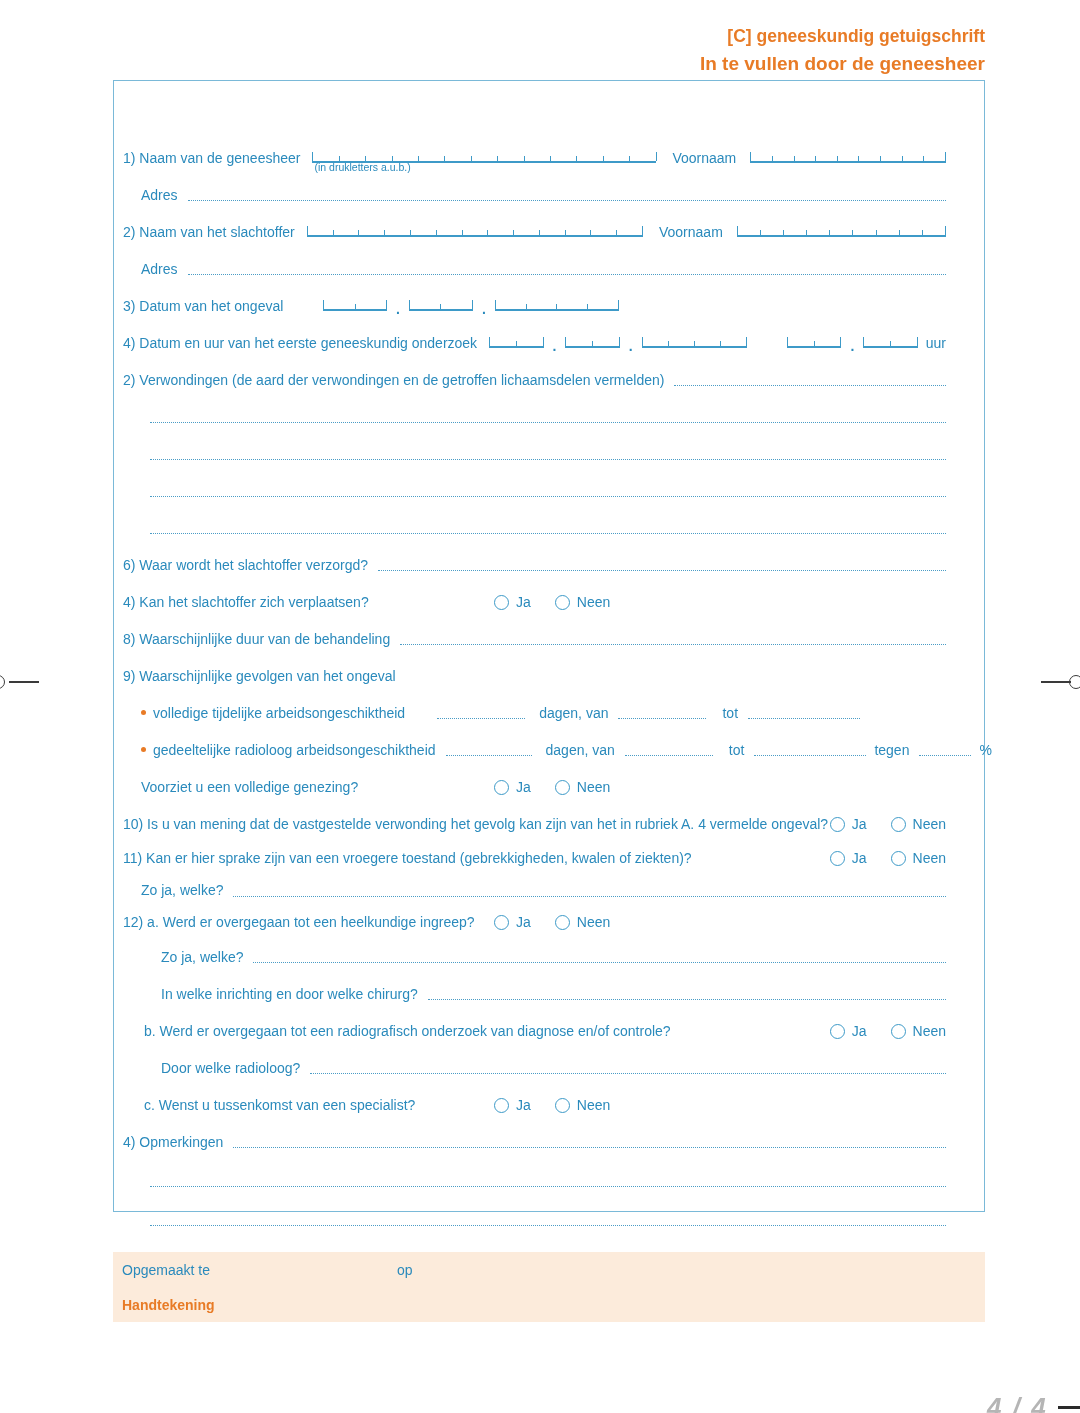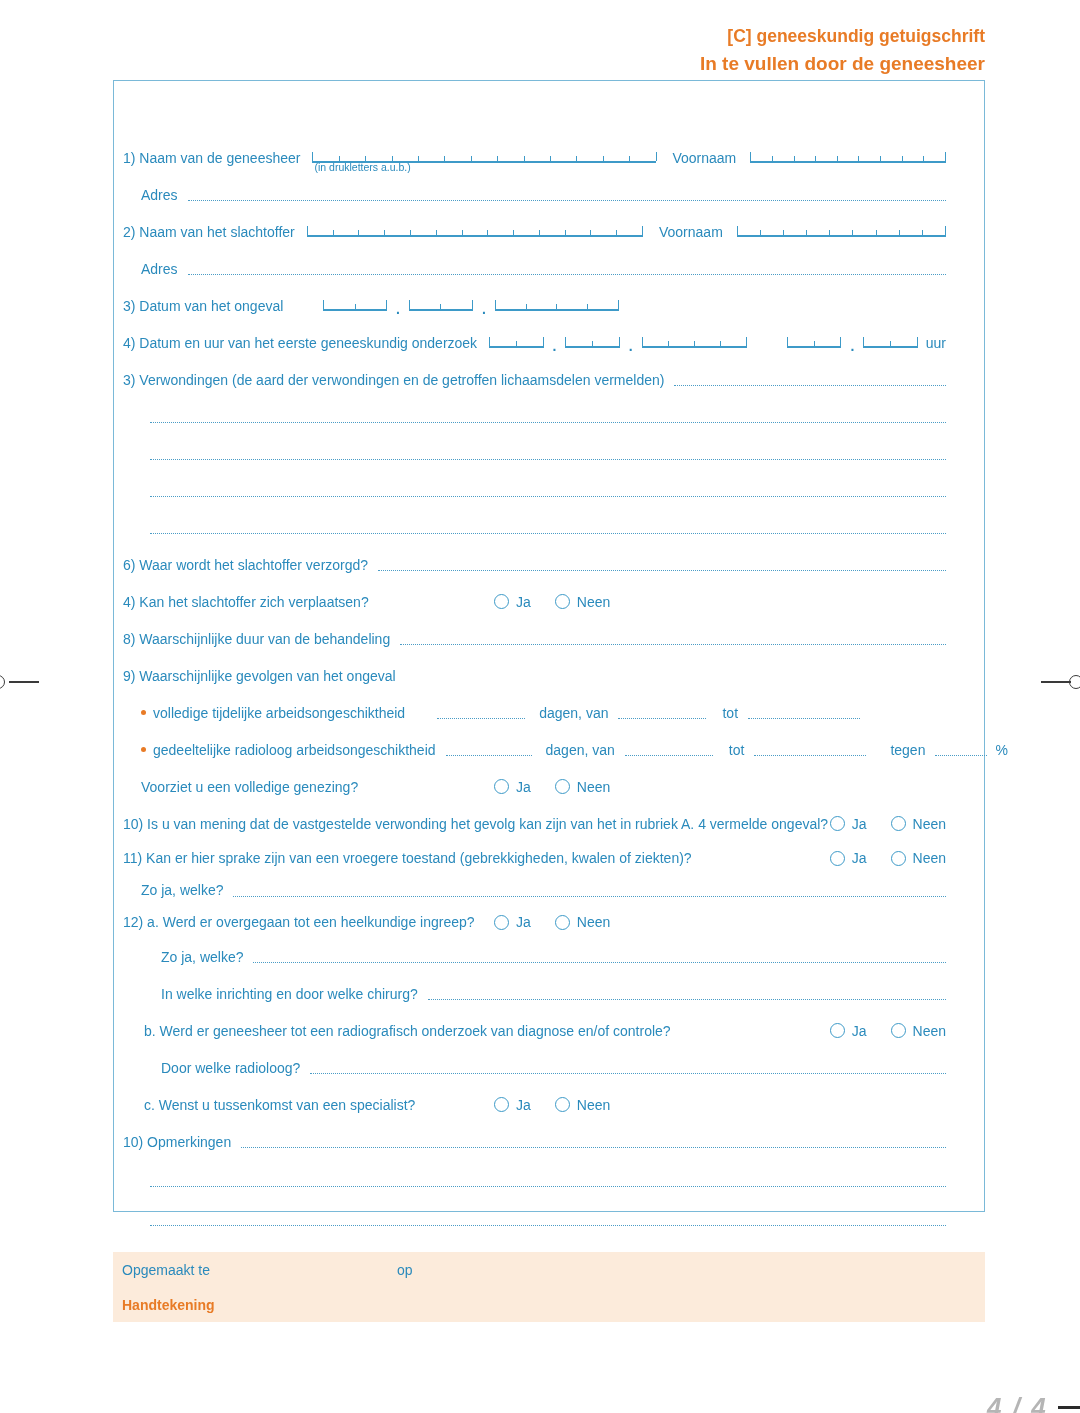--- a/index.html
+++ b/index.html
@@ -50,21 +50,21 @@
   .comb.voornaam{width:214px;}
   .comb.d2{width:64px;}
   .comb.d4{width:124px;}
   .combwrap{position:relative;display:inline-flex;}
   .hint{position:absolute;left:2px;top:9px;font-size:10.5px;color:var(--blue);white-space:nowrap;}
   .dsep{margin:0 9px;font-weight:bold;transform:translateY(3px);}
   .gap12{margin-left:12px;} .gap40{margin-left:40px;} .gap200{width:200px;flex:none;}
   .aftercomb{margin-left:8px;}
   .vlabel{margin-left:16px;margin-right:14px;}
   
-  .rgroup{display:flex;align-items:center;position:absolute;top:50%;transform:translateY(-50%);}
+  .rgroup{display:flex;align-items:flex-end;position:absolute;top:50%;transform:translateY(-50%);}
   .rg-center{left:380px;}
   .rg-right{right:38px;}
   .radio{width:15px;height:15px;border:1.6px solid var(--line);border-radius:50%;
          display:inline-block;flex:none;background:#fff;}
   .rtext{margin-left:7px;}
   .rtext.first{margin-right:24px;}
   
   .bdot{width:5px;height:5px;border-radius:50%;background:var(--orange);
         display:inline-block;margin-right:7px;flex:none;}
   
@@ -214,21 +214,21 @@
       </span>
     <span class="dsep">.</span>
     <span class="comb d2">
         <i></i>
         <i></i>
       </span>
     <span class="aftercomb">uur</span>
   </div>
 
   <div class="row">
-    <span class="qlabel">3) Verwondingen (de aard der verwondingen en de getroffen lichaamsdelen vermelden)</span>
+    <span class="qlabel">2) Verwondingen (de aard der verwondingen en de getroffen lichaamsdelen vermelden)</span>
     <span class="dots"></span>
   </div>
   <div class="row">
       <span class="dots" style="margin-left:27px;"></span>
     </div>
   <div class="row">
       <span class="dots" style="margin-left:27px;"></span>
     </div>
   <div class="row">
       <span class="dots" style="margin-left:27px;"></span>
@@ -272,21 +272,21 @@
   </div>
 
   <div class="row ind1">
     <span class="bdot"></span>
     <span class="qlabel">gedeeltelijke radioloog arbeidsongeschiktheid</span>
     <span class="dots fixed w86" style="margin-left:10px;"></span>
     <span class="aftercomb" style="margin-left:14px;">dagen, van</span>
     <span class="dots fixed w88"></span>
     <span class="aftercomb" style="margin-left:16px;">tot</span>
     <span class="dots fixed w112"></span>
-    <span class="aftercomb" style="margin-left:24px;">tegen</span>
+    <span class="aftercomb" style="margin-left:8px;">tegen</span>
     <span class="dots fixed w52"></span>
     <span class="aftercomb">%</span>
   </div>
 
   <div class="row ind1">
     <span class="qlabel">Voorziet u een volledige genezing?</span>
     <span class="rgroup rg-center">
       <span class="radio"></span>
       <span class="rtext first">Ja</span>
       <span class="radio"></span>
@@ -333,21 +333,21 @@
     <span class="qlabel">Zo ja, welke?</span>
     <span class="dots"></span>
   </div>
 
   <div class="row ind3">
     <span class="qlabel">In welke inrichting en door welke chirurg?</span>
     <span class="dots"></span>
   </div>
 
   <div class="row ind2">
-    <span class="qlabel">b. Werd er geneesheer tot een radiografisch onderzoek van diagnose en/of controle?</span>
+    <span class="qlabel">b. Werd er overgegaan tot een radiografisch onderzoek van diagnose en/of controle?</span>
     <span class="rgroup rg-right">
       <span class="radio"></span>
       <span class="rtext first">Ja</span>
       <span class="radio"></span>
       <span class="rtext">Neen</span>
     </span>
   </div>
 
   <div class="row ind3">
     <span class="qlabel">Door welke radioloog?</span>
@@ -358,21 +358,21 @@
     <span class="qlabel">c. Wenst u tussenkomst van een specialist?</span>
     <span class="rgroup rg-center">
       <span class="radio"></span>
       <span class="rtext first">Ja</span>
       <span class="radio"></span>
       <span class="rtext">Neen</span>
     </span>
   </div>
 
   <div class="row">
-    <span class="qlabel">10) Opmerkingen</span>
+    <span class="qlabel">4) Opmerkingen</span>
     <span class="dots"></span>
   </div>
   <div class="row h41">
       <span class="dots" style="margin-left:27px;"></span>
     </div>
   <div class="row">
       <span class="dots" style="margin-left:27px;"></span>
     </div>
 
 </div>

